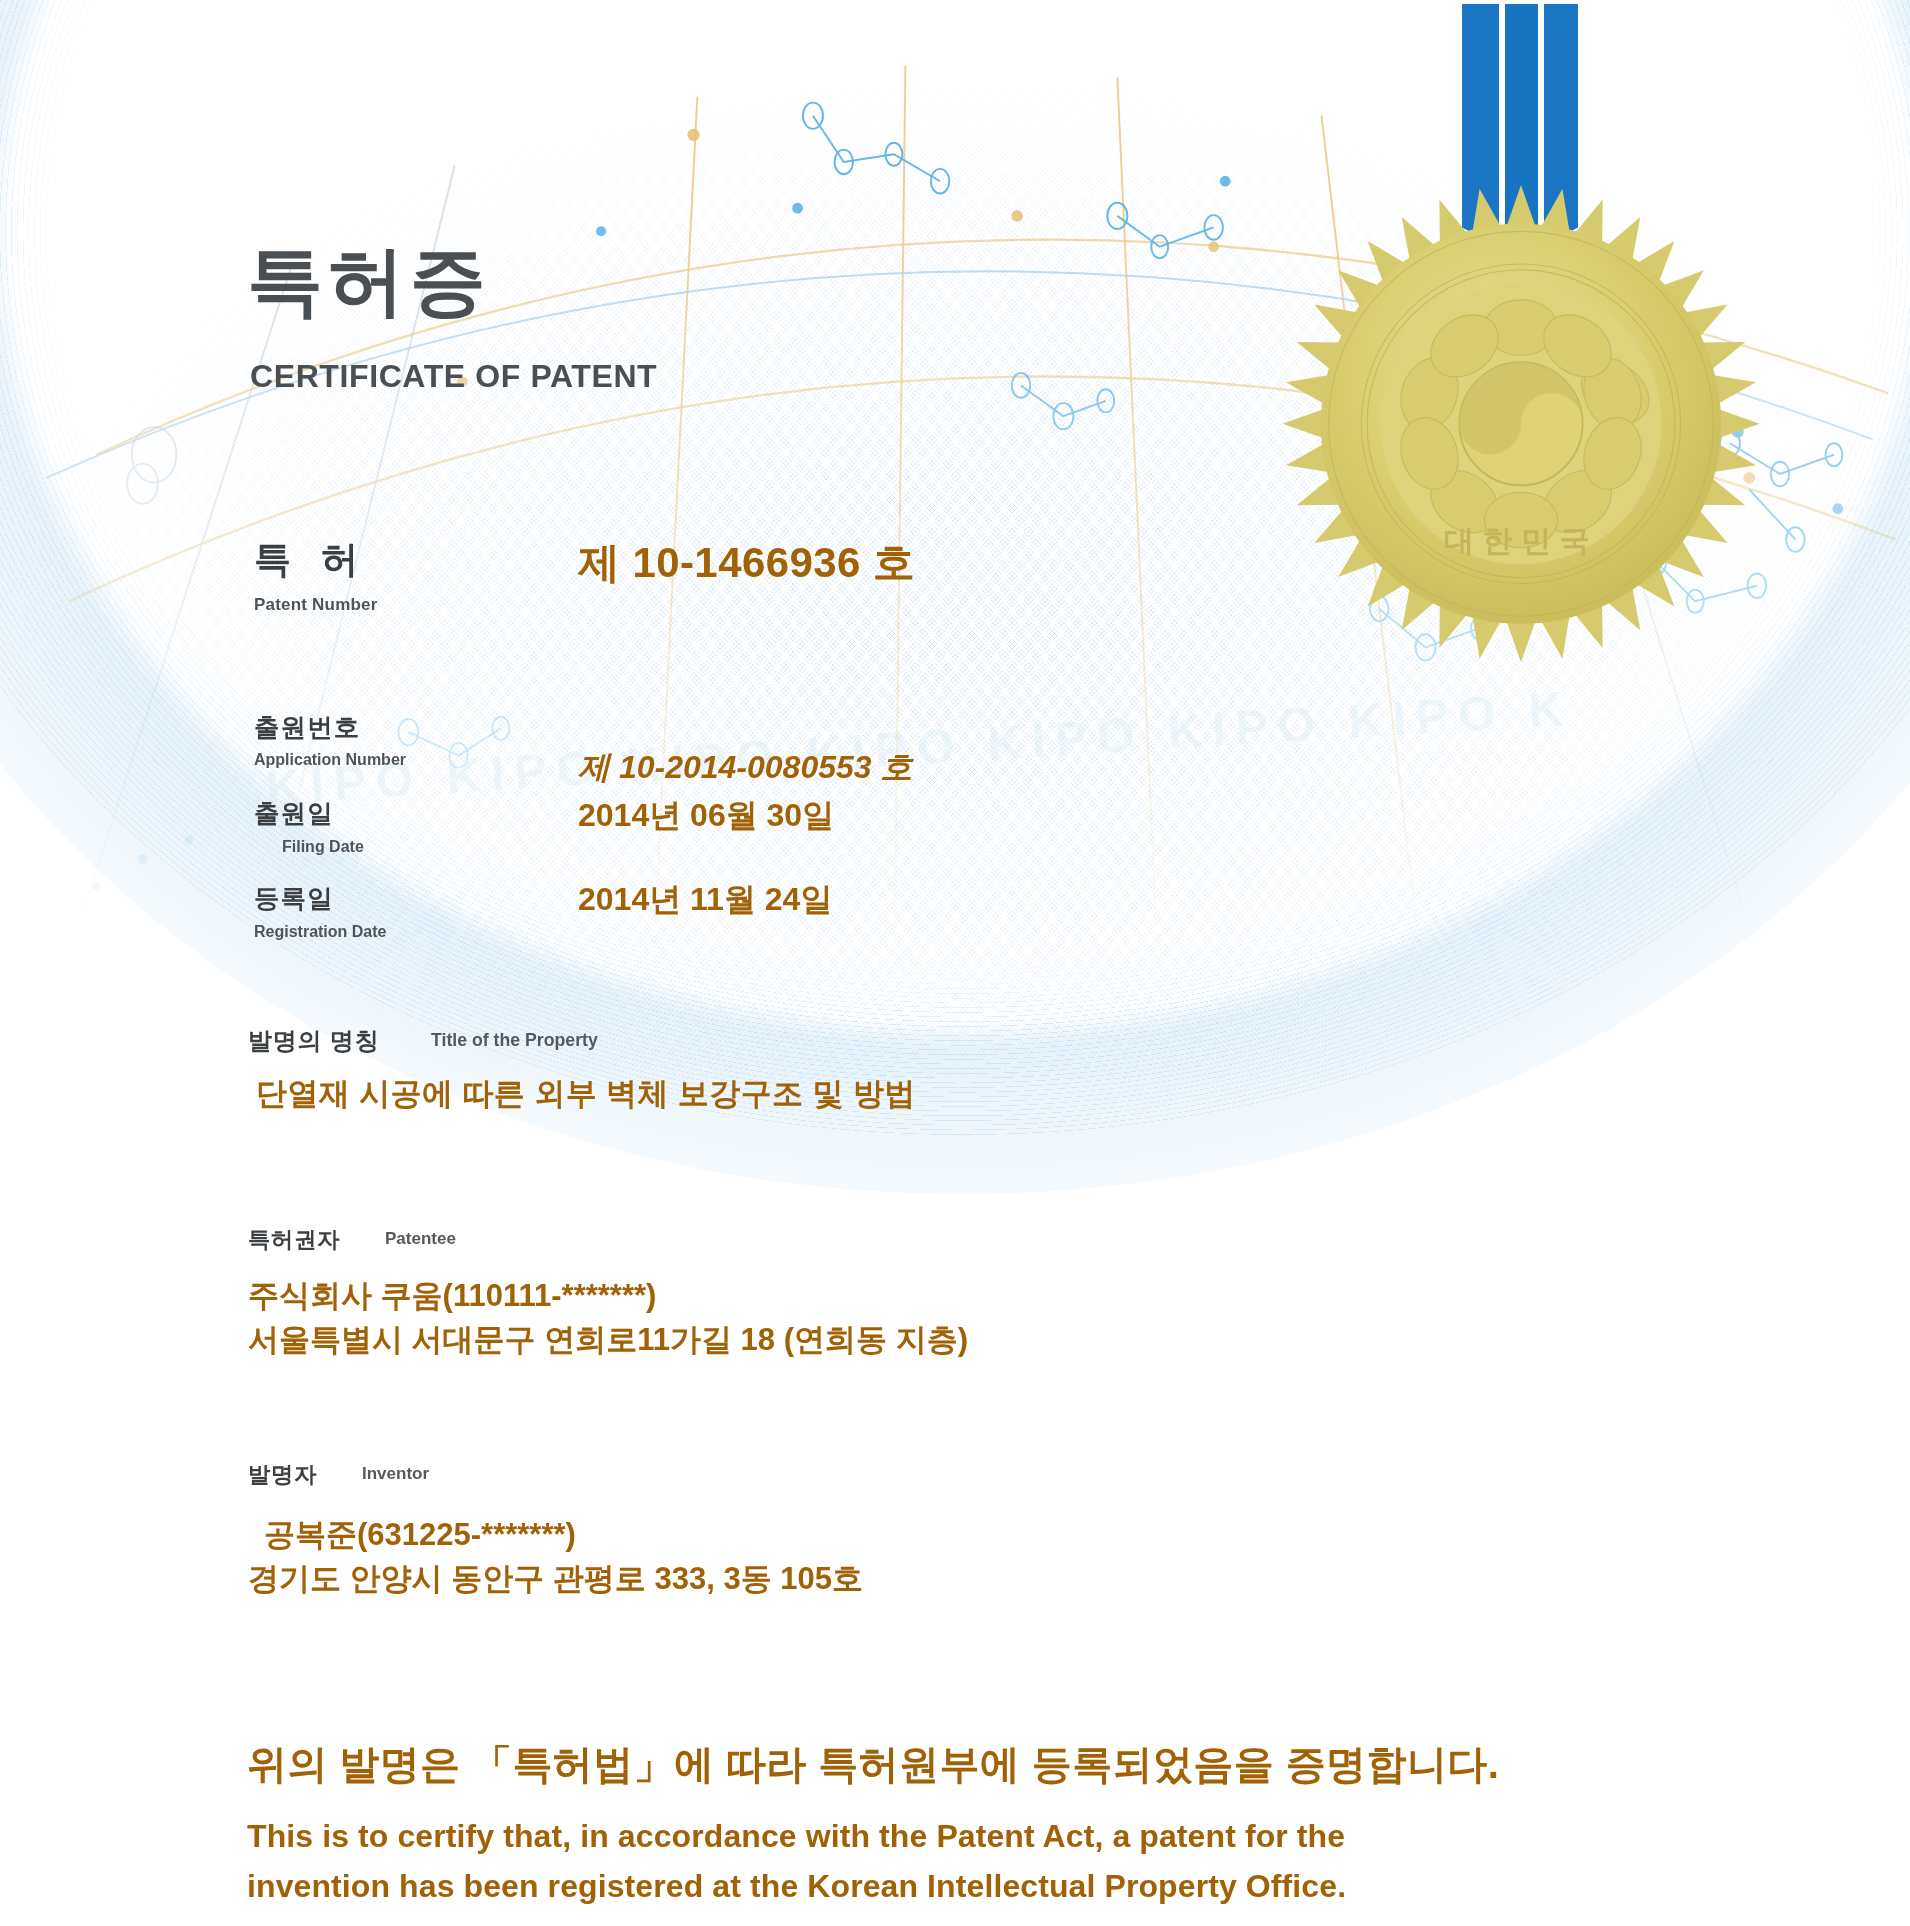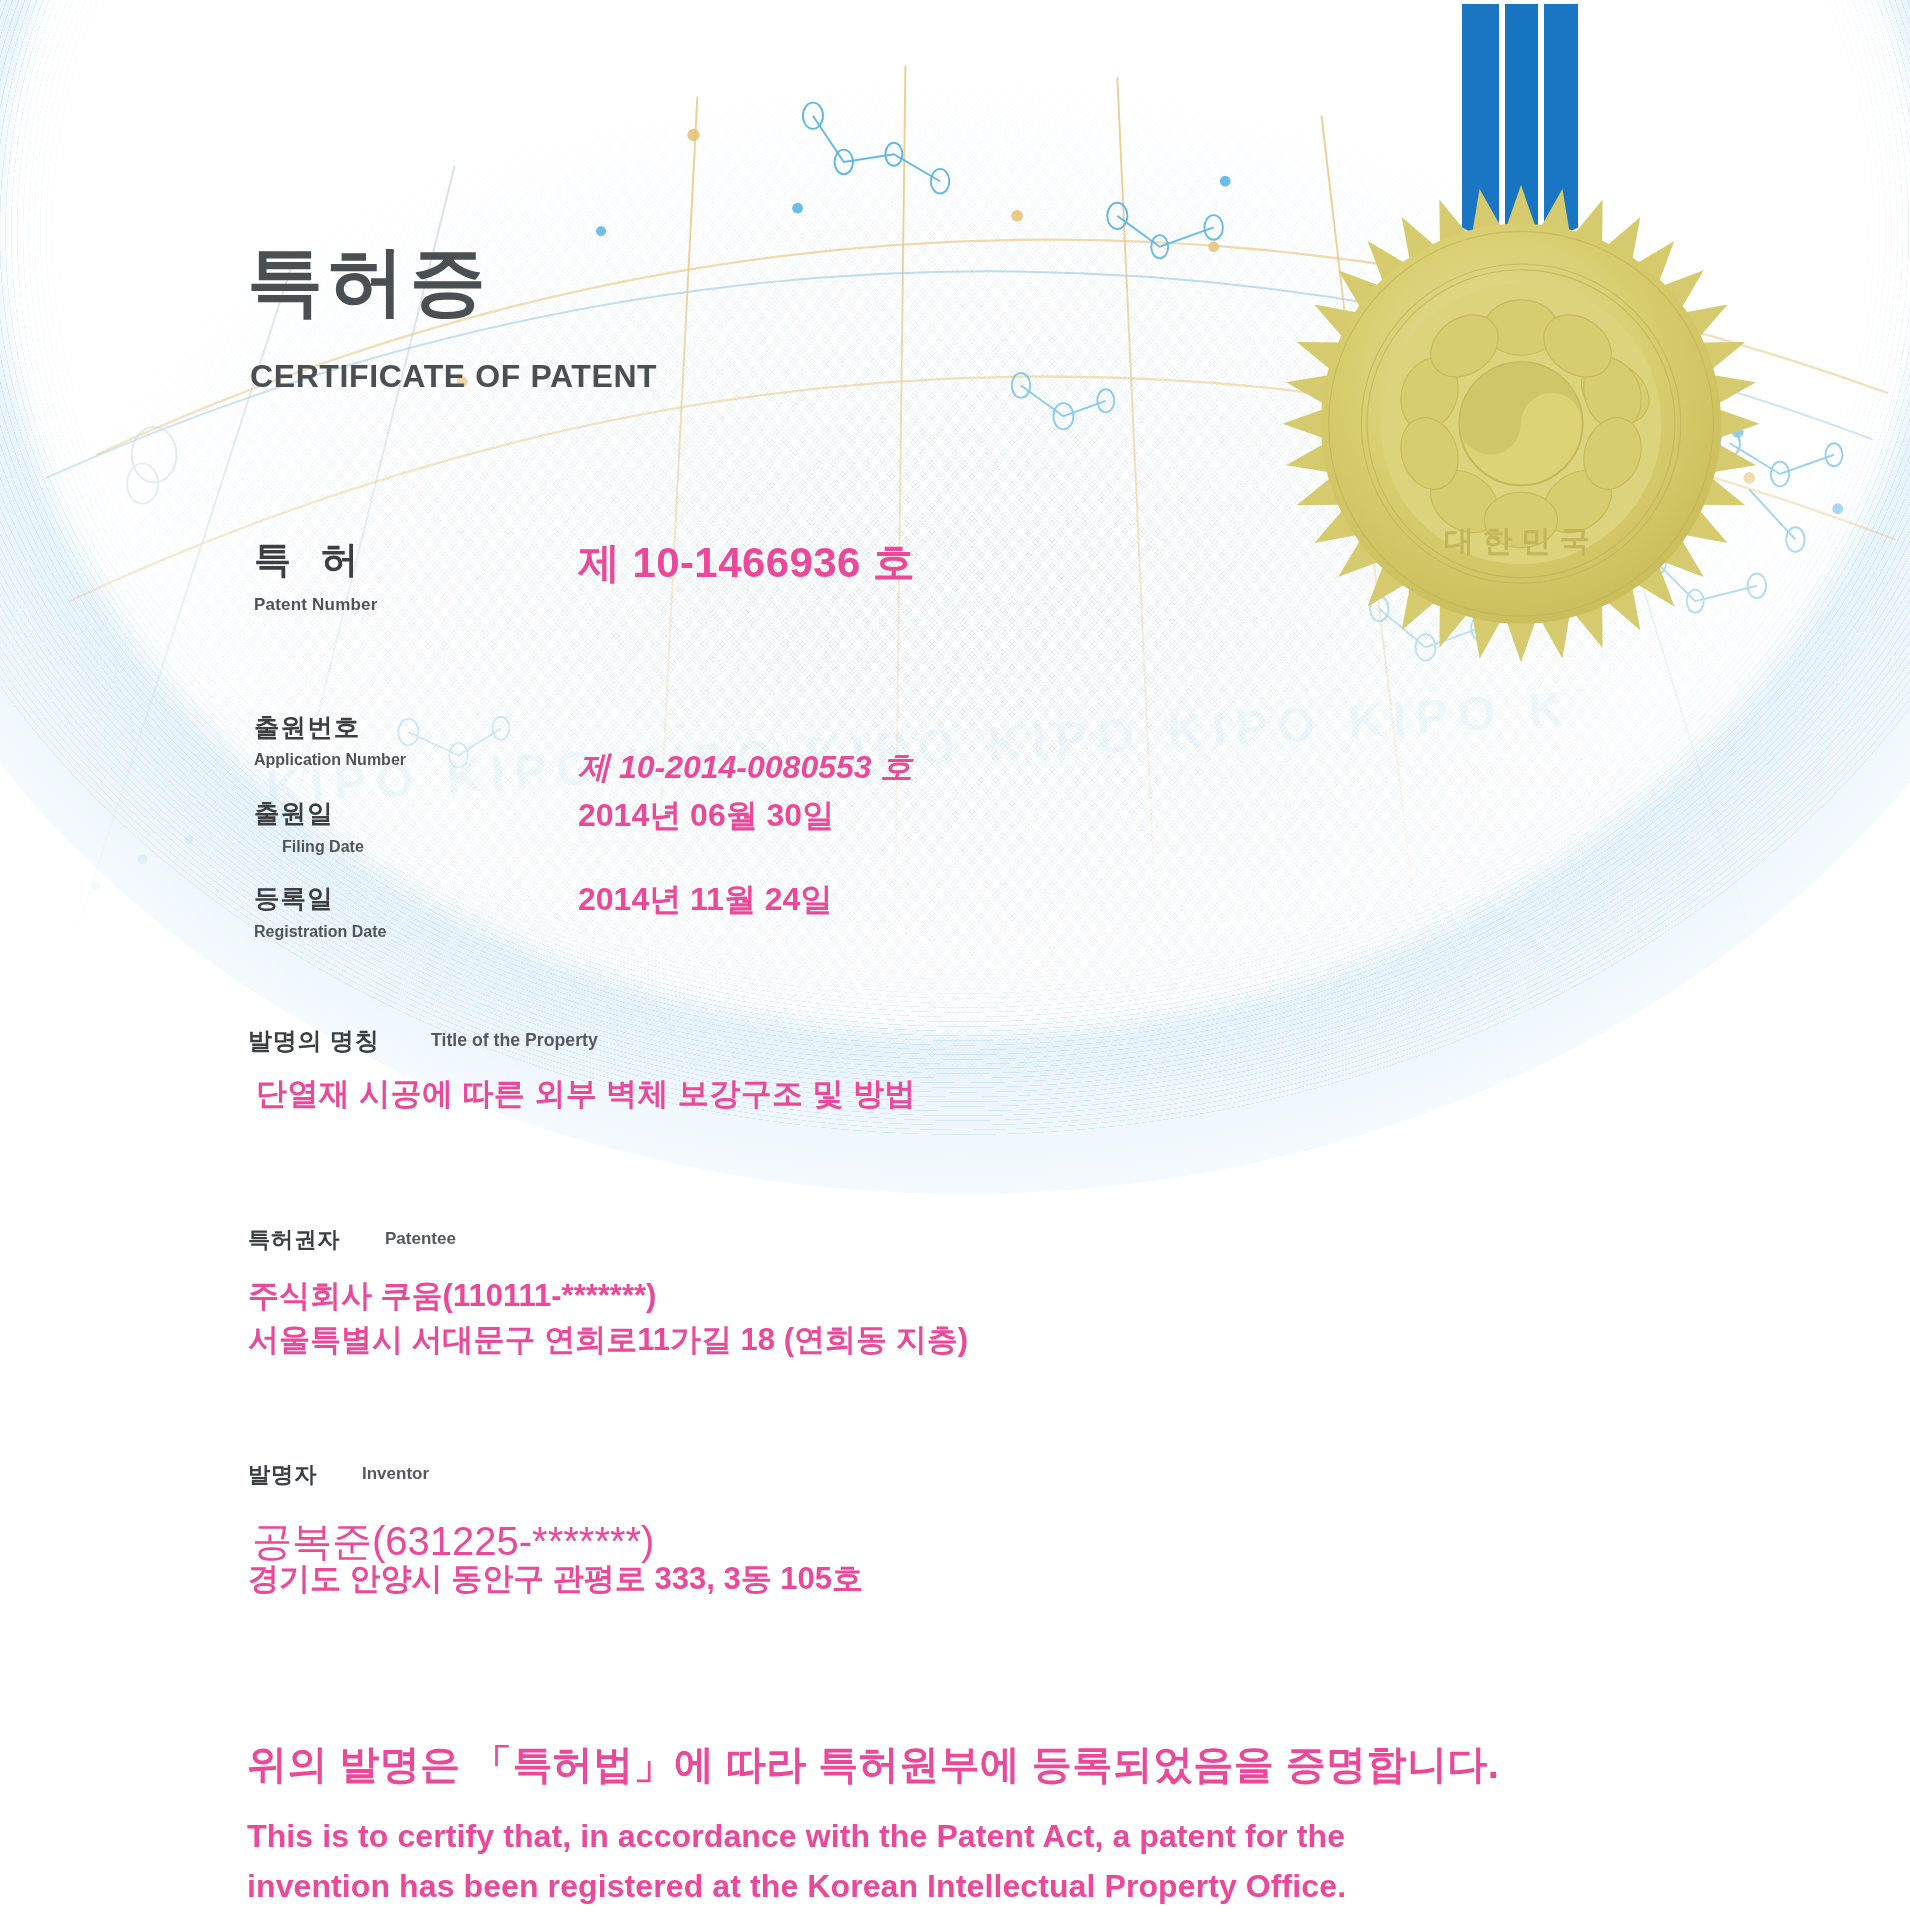--- a/index.html
+++ b/index.html
@@ -64,21 +64,21 @@
 
   
   #medal-wrap{position:absolute;left:1267px;top:3.9px;width:508px;height:670px;}
   #ribbon{position:absolute;left:195px;top:0;width:116px;height:254px;
     background:
       linear-gradient(90deg,#1a75c2 0 37px,#ffffff 37px 43px,#1774c0 43px 76px,#ffffff 76px 82px,#1a75c2 82px 116px);
     clip-path:polygon(0 0,100% 0,100% 88%,50% 100%,0 88%);}
   #medal{position:absolute;left:0;top:181px;width:508px;height:489px;}
 
   
-  .tx{position:absolute;color:#ec4899;}
+  .tx{position:absolute;color:#a16207;}
   #title-ko{left:247px;top:231px;font-size:76px;font-weight:700;letter-spacing:5.4px;color:#4a4f53;}
   #title-en{left:250px;top:358px;font-size:32px;font-weight:700;letter-spacing:0.6px;color:#4a4f53;}
 
   .lbl-ko{font-weight:700;color:#3b3f42;}
   .lbl-en{font-weight:700;color:#4f5458;}
 
   #pn-ko{left:254px;top:535px;font-size:37px;font-weight:700;letter-spacing:10px;}
   #pn-en{left:254px;top:595px;font-size:17px;font-weight:700;letter-spacing:0.2px;}
   #pn-val{left:578px;top:535px;font-size:42px;font-weight:700;letter-spacing:0.4px;}
 
@@ -98,21 +98,21 @@
   #ti-en{left:431px;top:1030px;font-size:17.7px;font-weight:700;color:#55595d;}
   #ti-val{left:256px;top:1073px;font-size:31px;font-weight:700;letter-spacing:0.4px;}
 
   #pt-ko{left:248px;top:1225px;font-size:22.3px;font-weight:700;letter-spacing:0.8px;}
   #pt-en{left:385px;top:1229px;font-size:17px;font-weight:700;color:#55595d;}
   #pt-name{left:248px;top:1275px;font-size:31px;font-weight:700;}
   #pt-addr{left:248px;top:1319px;font-size:31px;font-weight:700;}
 
   #iv-ko{left:248px;top:1460px;font-size:22.3px;font-weight:700;letter-spacing:0.8px;}
   #iv-en{left:362px;top:1464px;font-size:17px;font-weight:700;color:#55595d;}
-  #iv-name{left:252px;top:1514px;font-size:40px;font-weight:400;}
+  #iv-name{left:264px;top:1514px;font-size:31px;font-weight:700;}
   #iv-addr{left:248px;top:1558px;font-size:31px;font-weight:700;}
 
   #cert-ko{left:247px;top:1737px;font-size:40px;font-weight:700;letter-spacing:0.4px;}
   #cert-en1{left:247px;top:1818px;font-size:32px;font-weight:700;letter-spacing:0.1px;}
   #cert-en2{left:247px;top:1868px;font-size:32px;font-weight:700;letter-spacing:0.1px;}
 </style>
 </head>
 <body>
 
 <div class="page">

